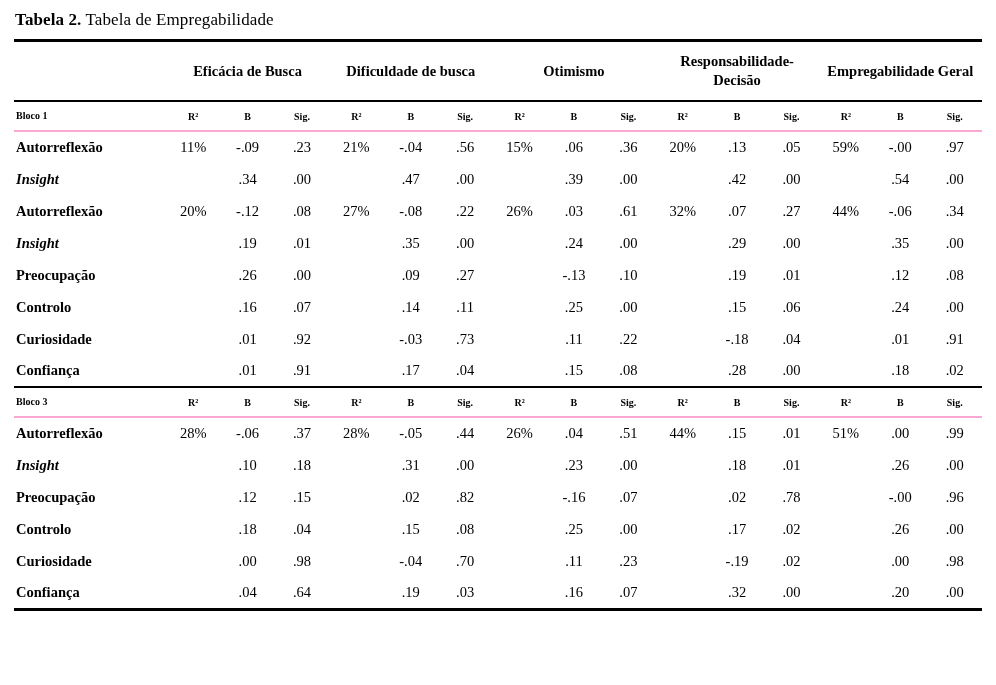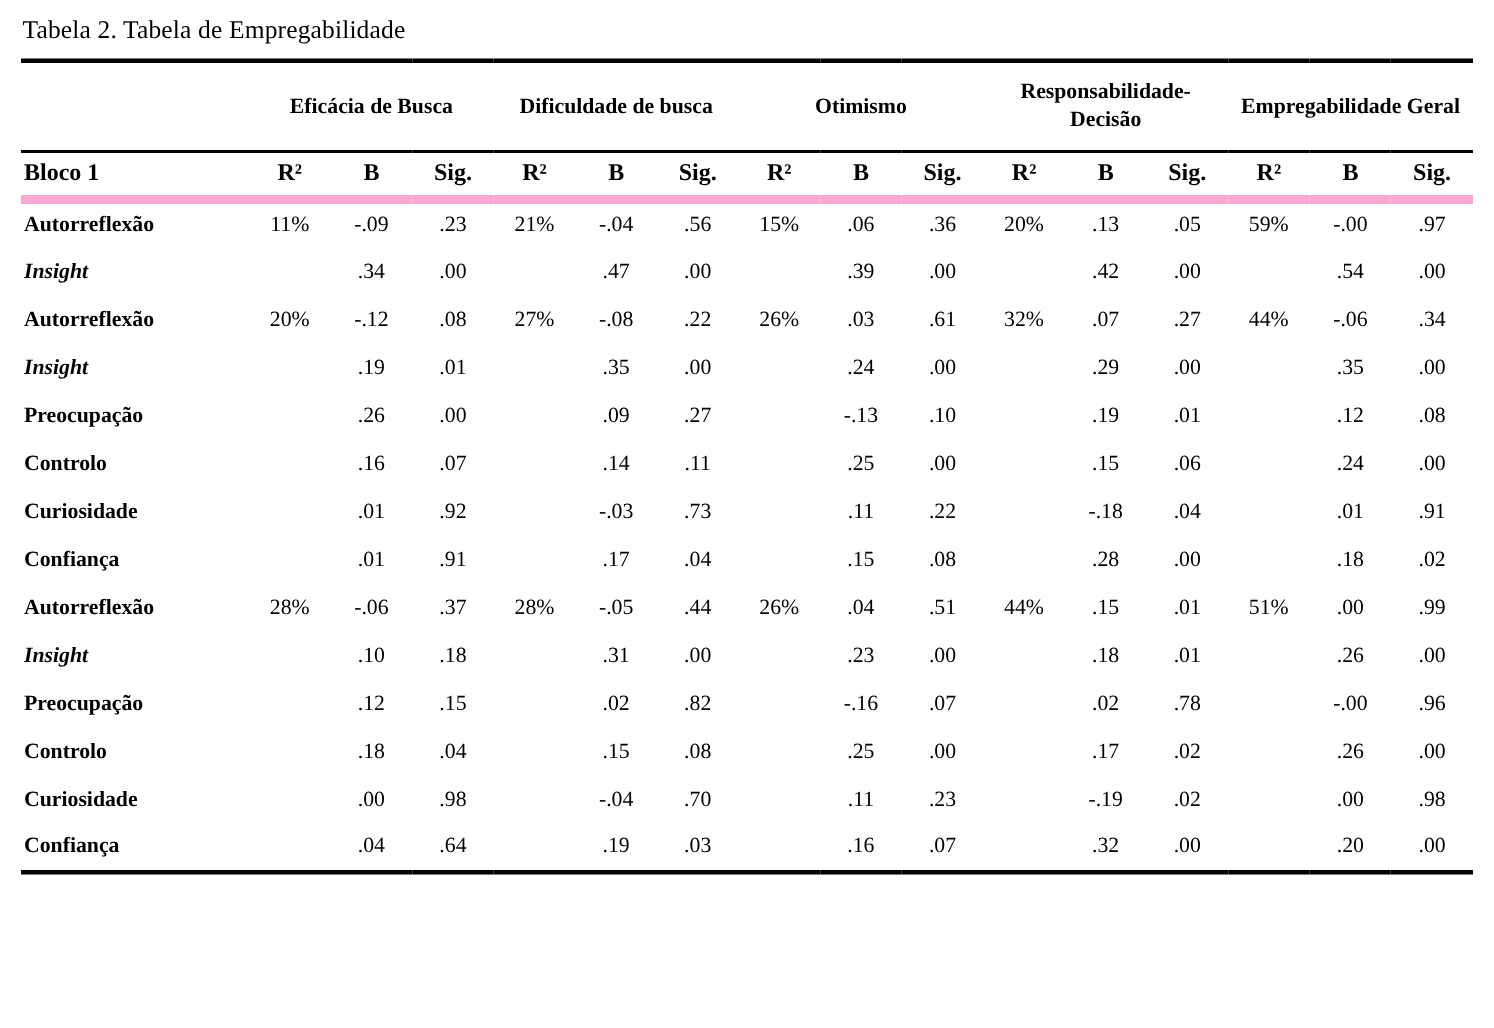--- a/index.html
+++ b/index.html
@@ -3,35 +3,35 @@
 <meta charset="utf-8">
 <style>
   html,body{margin:0;padding:0;background:#ffffff;}
   .page{
     width:996px;height:685px;box-sizing:border-box;
     padding:7px 14px 0 14px;background:#fff;color:#000;
     font-family:"Liberation Serif", serif;
     overflow:hidden;
   }
   .caption{font-size:17px;margin:3px 0 9px 1px;letter-spacing:.1px;}
-  .caption .bold{font-weight:normal;margin-top:25px;}
+  .caption .bold{font-weight:bold;margin-top:25px;}
   table.results{
     width:100%;border-collapse:collapse;table-layout:fixed;
     border-top:3px solid #000;border-bottom:3px solid #000;
   }
   col.c-label{width:152px;}
   tr.group-row th{
     font-weight:bold;font-size:14.5px;line-height:1.3;
     border-bottom:2px solid #000;height:54px;vertical-align:middle;
     text-align:center;padding:2px 4px;
   }
   tr.group-row th.corner{border-bottom:2px solid #000;}
   tr.block-row th{
-    border-top:2px solid #000;border-bottom:6px solid #f9a8d4;
-    font-size:16px;height:26px;font-weight:bold;vertical-align:middle;
+    border-top:2px solid #000;border-bottom:2px solid #f9a8d4;
+    font-size:10px;height:26px;font-weight:bold;vertical-align:middle;
   }
   tr.data-row{height:32px;}
   tr.data-row td{font-size:14.5px;vertical-align:middle;}
   .label-cell{text-align:left;padding-left:2px;white-space:pre-line;line-height:1.15;font-weight:bold;}
   th.num,td.num{text-align:center;padding:0 1px;}
   .italic{font-style:italic;margin-top:16px;}
 </style>
 </head>
 <body>
 
@@ -224,20 +224,38 @@
           <td class="num"></td>
           <td class="num">.15</td>
           <td class="num">.08</td>
           <td class="num"></td>
           <td class="num">.28</td>
           <td class="num">.00</td>
           <td class="num"></td>
           <td class="num">.18</td>
           <td class="num">.02</td>
         </tr>
+        <tr class="block-row">
+          <th class="label-cell">Bloco 3</th>
+          <th class="num">R²</th>
+          <th class="num">B</th>
+          <th class="num">Sig.</th>
+          <th class="num">R²</th>
+          <th class="num">B</th>
+          <th class="num">Sig.</th>
+          <th class="num">R²</th>
+          <th class="num">B</th>
+          <th class="num">Sig.</th>
+          <th class="num">R²</th>
+          <th class="num">B</th>
+          <th class="num">Sig.</th>
+          <th class="num">R²</th>
+          <th class="num">B</th>
+          <th class="num">Sig.</th>
+        </tr>
         <tr class="data-row">
           <td class="label-cell">Autorreflexão</td>
           <td class="num">28%</td>
           <td class="num">-.06</td>
           <td class="num">.37</td>
           <td class="num">28%</td>
           <td class="num">-.05</td>
           <td class="num">.44</td>
           <td class="num">26%</td>
           <td class="num">.04</td>

